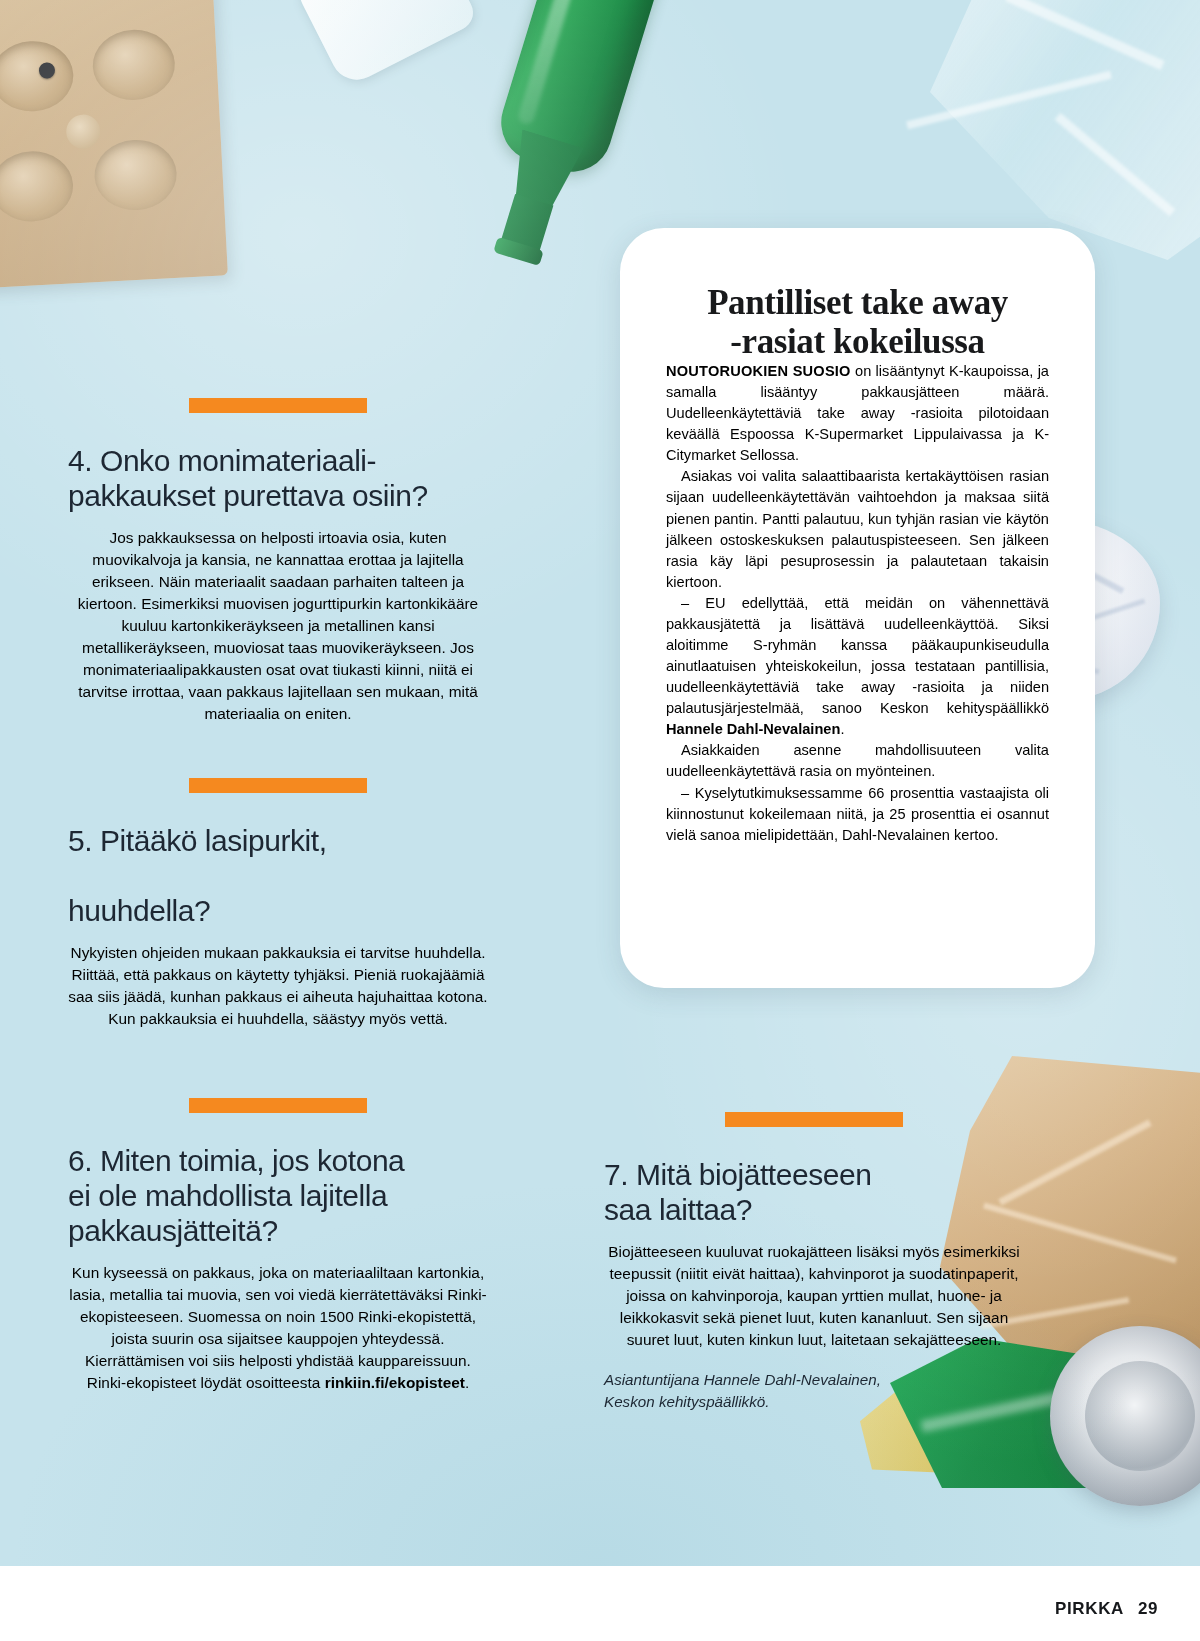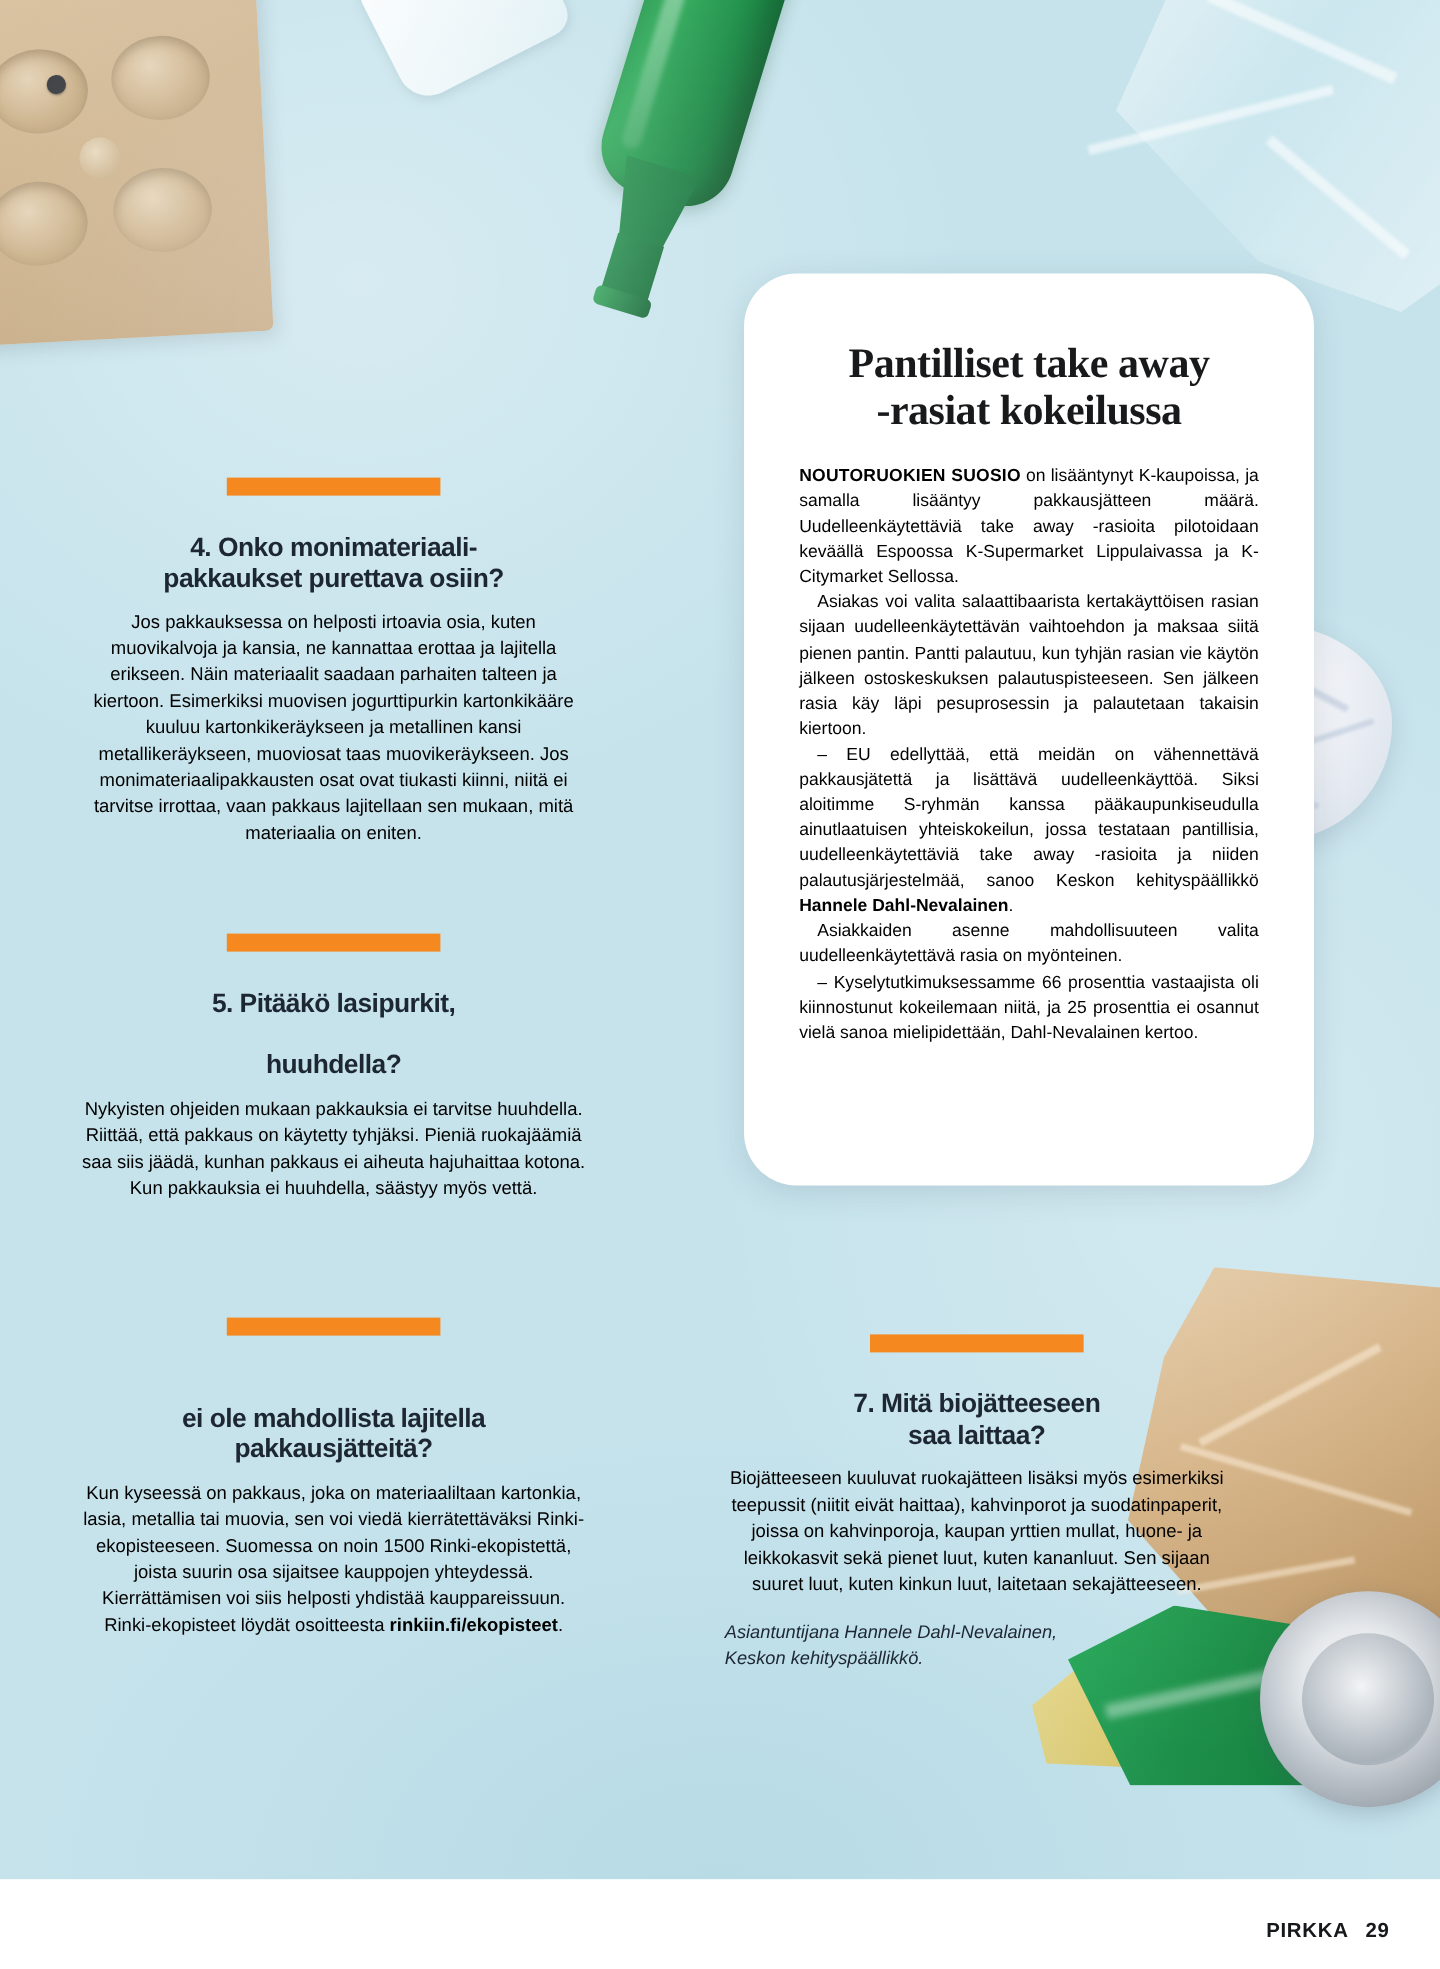--- a/index.html
+++ b/index.html
@@ -243,21 +243,20 @@
     box-shadow: 0 6px 26px rgba(60,90,105,.16);
   }
   .story-title {
     font-family: "Liberation Serif", serif;
     font-weight: 700;
     font-size: 35px;
     line-height: 1.1;
     text-align: center;
     color: #18191b;
     letter-spacing: -.4px;
-    margin-bottom: 26px;
   }
   .story-body {
     font-size: 14.6px;
     line-height: 1.445;
     color: #000000;
     text-align: justify;
     hyphens: none;
   }
   .story-body p { text-indent: 15px; }
   .story-body p.lead { text-indent: 0; }
@@ -272,24 +271,24 @@
     position: absolute;
     width: 420px;
   }
   .qa-rule {
     width: 178px;
     height: 15px;
     background: #f5891f;
     margin: 0 auto 30px auto;
   }
   .qa-heading {
-    font-size: 22px;
-    font-weight: 700;
+    font-size: 30px;
+    font-weight: 400;
     line-height: 1.17;
-    text-align: center;
+    text-align: left;
     color: #1d2733;
     letter-spacing: -.45px;
     margin-bottom: 14px;
   }
   .qa-body {
     font-size: 15.4px;
     line-height: 1.425;
     color: #000000;
     text-align: center;
   }
@@ -406,21 +405,21 @@
     <span>5. Pitääkö lasipurkit,</span><br>
     <br>
     <span>huuhdella?</span>
   </h2>
   <p class="qa-body">Nykyisten ohjeiden mukaan pakkauksia ei tarvitse huuhdella. Riittää, että pakkaus on käytetty tyhjäksi. Pieniä ruokajäämiä saa siis jäädä, kunhan pakkaus ei aiheuta hajuhaittaa kotona. Kun pakkauksia ei huuhdella, säästyy myös vettä.</p>
 </div>
 
 <div class="qa" id="qa-6">
   <div class="qa-rule"></div>
   <h2 class="qa-heading">
-    <br>
+    <span>6. Miten toimia, jos kotona</span><br>
     <span>ei ole mahdollista lajitella</span><br>
     <span>pakkausjätteitä?</span>
   </h2>
   <p class="qa-body"><span>Kun kyseessä on pakkaus, joka on materiaaliltaan kartonkia, lasia, metallia tai muovia, sen voi viedä kierrätettäväksi Rinki-ekopisteeseen. Suomessa on noin 1500 Rinki-ekopistettä, joista suurin osa sijaitsee kauppojen yhteydessä. Kierrättämisen voi siis helposti yhdistää kauppareissuun. Rinki-ekopisteet löydät osoitteesta </span><b>rinkiin.fi/ekopisteet</b><span>.</span></p>
 </div>
 
 <div class="qa" id="qa-7">
   <div class="qa-rule"></div>
   <h2 class="qa-heading">
     <span>7. Mitä biojätteeseen</span><br>

